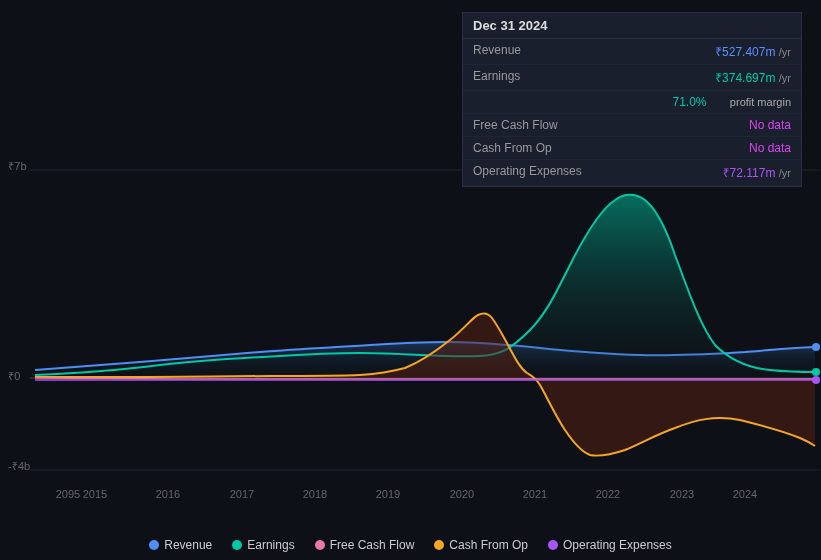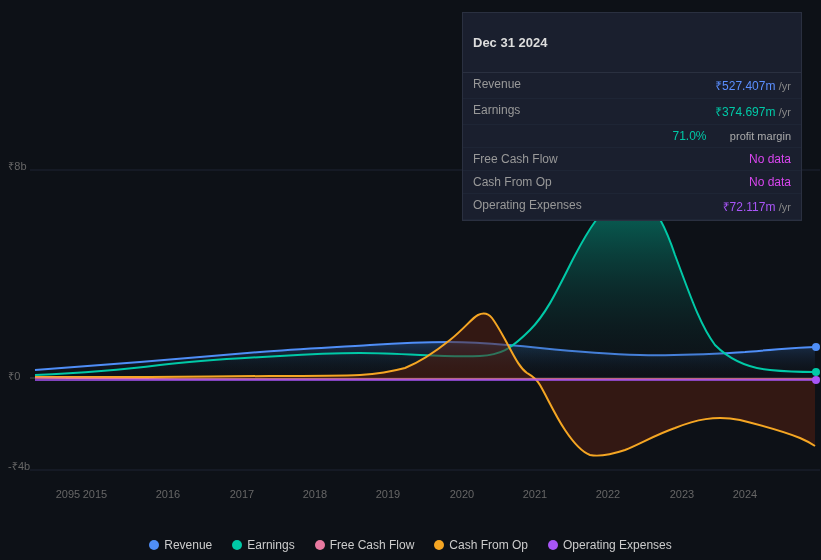--- a/index.html
+++ b/index.html
@@ -18,21 +18,21 @@
       position: absolute;
       top: 12px;
       left: 462px;
       width: 340px;
       background: #1a1f2e;
       border: 1px solid #2a3040;
       z-index: 10;
     }
     .tooltip-header {
       background: #1a1f2e;
-      padding: 22px 10px;
+      padding: 5px 10px;
       font-weight: bold;
       color: #ddd;
       font-size: 13px;
       border-bottom: 1px solid #2a3040;
     }
     .tooltip-row {
       display: flex;
       justify-content: space-between;
       padding: 4px 10px;
       font-size: 12px;
@@ -123,21 +123,21 @@
   <div class="tooltip-row">
     <span class="tooltip-label">Cash From Op</span>
     <span class="tooltip-value nodata">No data</span>
   </div>
   <div class="tooltip-row">
     <span class="tooltip-label">Operating Expenses</span>
     <span class="tooltip-value purple">₹72.117m <span style="color:#888;font-size:11px">/yr</span></span>
   </div>
 </div>
 
-<span class="y-label y-label-3b">₹8b</span>
+<span class="y-label y-label-3b">₹7b</span>
 <span class="y-label y-label-0">₹0</span>
 <span class="y-label y-label-1b">-₹4b</span>
 
 <svg class="chart-svg" viewBox="0 0 821 560" xmlns="http://www.w3.org/2000/svg">
   <defs>
 
     <linearGradient id="revGrad" x1="0" y1="0" x2="0" y2="1">
       <stop offset="0%" stop-color="#1e3a5f" stop-opacity="0.8"></stop>
       <stop offset="100%" stop-color="#0d1117" stop-opacity="0.1"></stop>
     </linearGradient>

